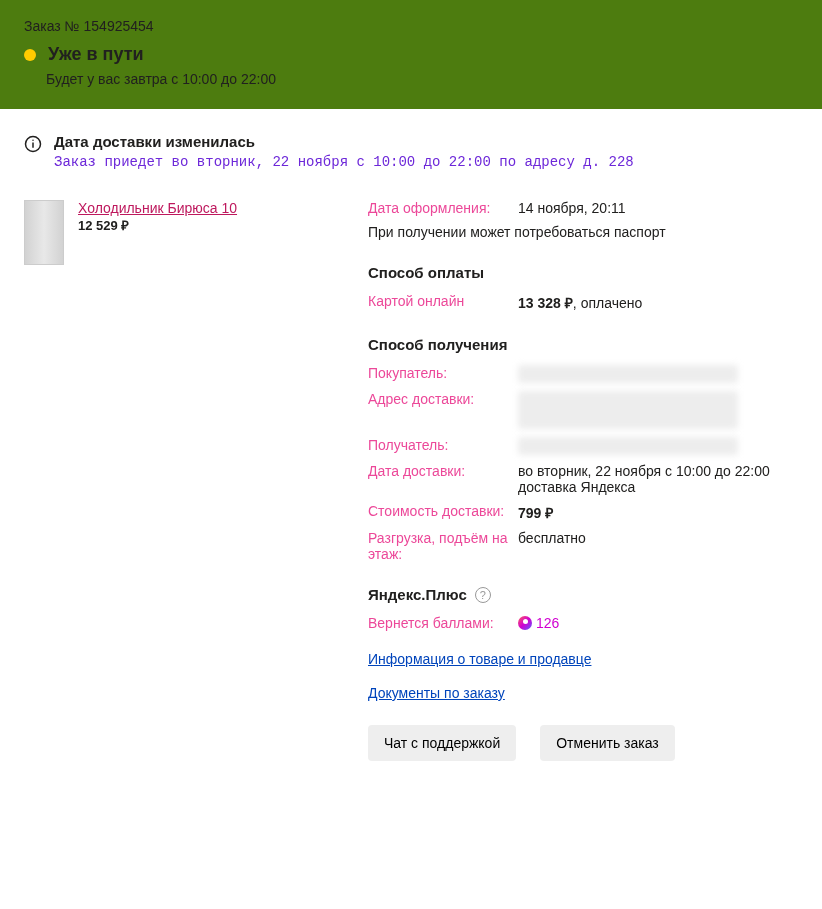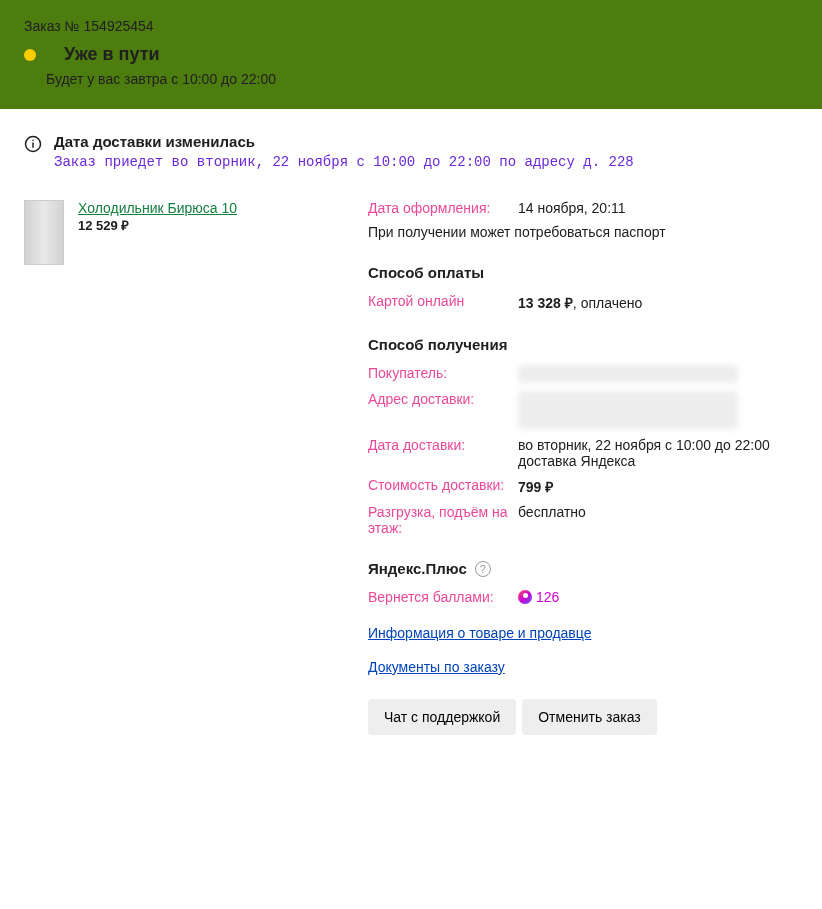--- a/index.html
+++ b/index.html
@@ -15,21 +15,21 @@
       padding: 18px 24px 22px;
     }
     .order-number {
       font-size: 14px;
       color: #21201f;
       margin-bottom: 10px;
     }
     .status-row {
       display: flex;
       align-items: center;
-      gap: 28px;
+      gap: 12px;
       margin-bottom: 6px;
     }
     .status-dot {
       width: 12px;
       height: 12px;
       border-radius: 50%;
       background: #ffcc00;
     }
     .status-text {
       font-size: 18px;
@@ -73,21 +73,21 @@
       display: flex;
       gap: 14px;
     }
     .product-image {
       width: 40px;
       height: 65px;
       background: linear-gradient(to right, #d2d2d2 0%, #e8e8e8 50%, #d2d2d2 100%);
       border: 1px solid #ccc;
     }
     .product-name {
-      color: #15803d;
+      color: #be185d;
       font-size: 14px;
       margin-bottom: 4px;
     }
     .product-price {
       font-weight: 700;
       font-size: 13px;
     }
     .details-col {
       flex: 1;
     }
@@ -172,21 +172,21 @@
       top: 3px; left: 5px;
     }
     .link {
       color: #04b;
       font-size: 14px;
       display: block;
       margin-top: 18px;
     }
     .button-row {
       display: flex;
-      gap: 6px;
+      gap: 24px;
       margin-top: 24px;
     }
     .btn {
       background: #eee;
       border: none;
       border-radius: 4px;
       padding: 10px 16px;
       font-size: 14px;
       cursor: pointer;
       font-family: inherit;
@@ -251,20 +251,26 @@
             <div class="blurred"></div>
           </div>
       </div>
       <div class="detail-row">
         <div class="detail-label">Адрес доставки:</div>
         <div class="detail-value">
             <div class="blurred tall"></div>
           </div>
       </div>
       <div class="detail-row">
+        <div class="detail-label">Получатель:</div>
+        <div class="detail-value">
+            <div class="blurred"></div>
+          </div>
+      </div>
+      <div class="detail-row">
         <div class="detail-label">Дата доставки:</div>
         <div class="detail-value">во вторник, 22 ноября с 10:00 до 22:00 доставка Яндекса</div>
       </div>
       <div class="detail-row">
         <div class="detail-label">Стоимость доставки:</div>
         <div class="detail-value bold">799 ₽</div>
       </div>
       <div class="detail-row">
         <div class="detail-label">Разгрузка, подъём на этаж:</div>
         <div class="detail-value">бесплатно</div>

